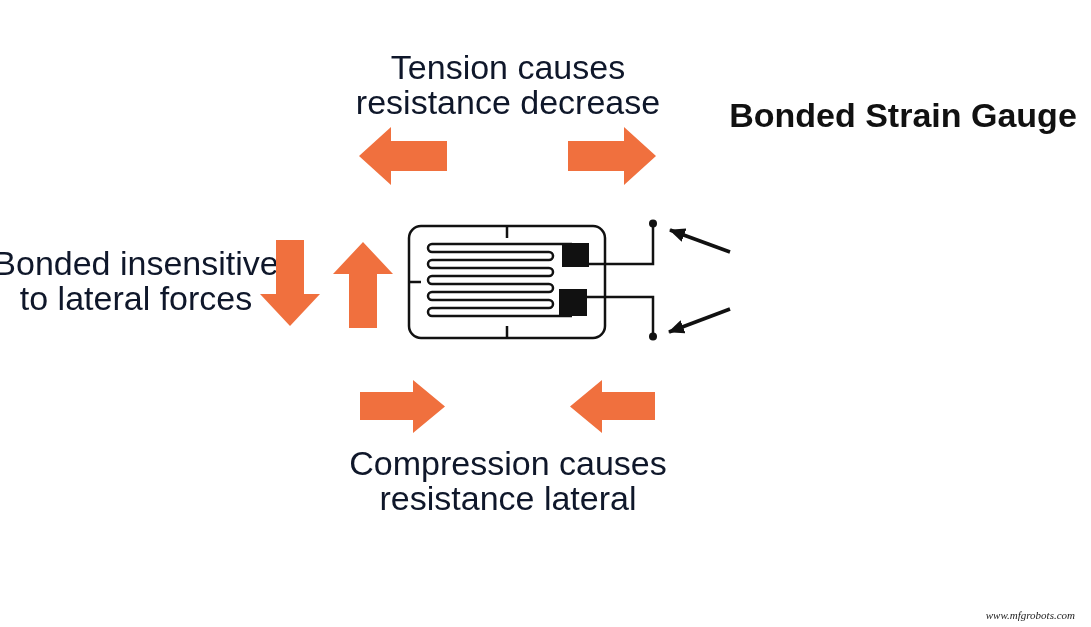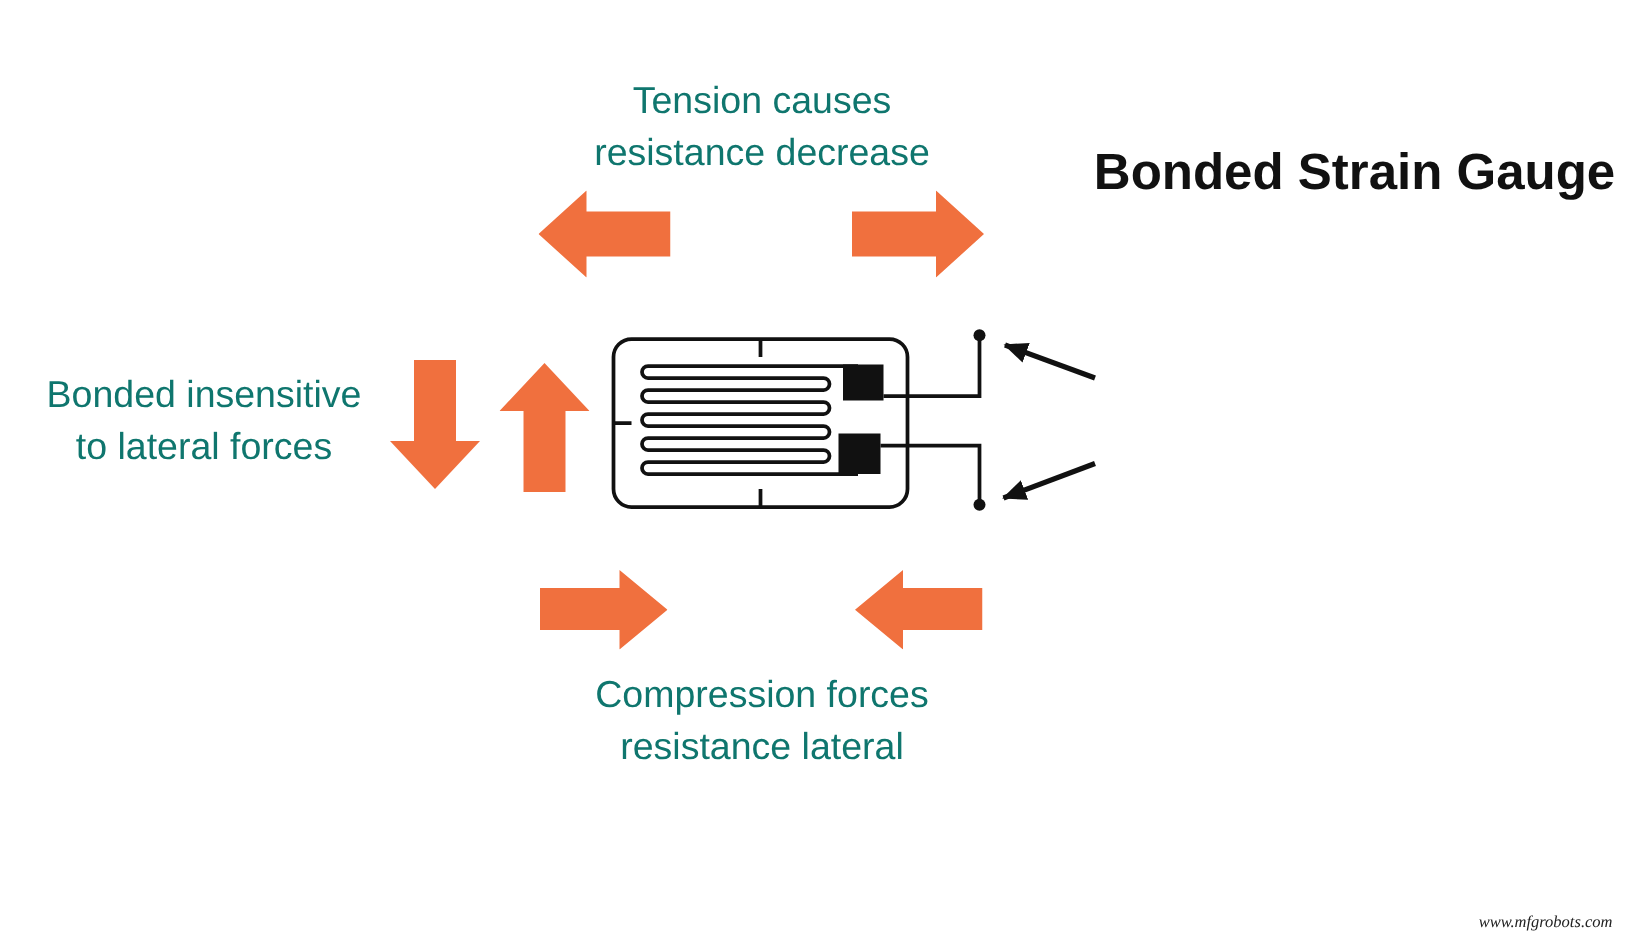--- a/index.html
+++ b/index.html
@@ -7,25 +7,25 @@
     position: relative;
     width: 1091px;
     height: 627px;
     background: #ffffff;
     overflow: hidden;
     font-family: "Liberation Sans", "DejaVu Sans", sans-serif;
     color: #111111;
   }
   .caption {
     position: absolute;
-    font-size: 25px;
+    font-size: 34px;
     line-height: 35px;
     text-align: center;
     white-space: nowrap;
-    color: #0f766e;
+    color: #0f172a;
   }
   .caption.center-x { transform: translateX(-50%); }
   .caption.left-align { text-align: left; }
   .title {
     position: absolute;
     margin: 0;
     font-size: 34px;
     font-weight: 700;
     white-space: nowrap;
     transform: translateX(-50%);
@@ -102,19 +102,19 @@
 
 
   <svg class="o-arrow" style="left:360px; top:380px;" width="85" height="53" viewBox="0 0 85 53">
     <polygon points="85,26.5 53,0 53,12 0,12 0,40 53,40 53,53" fill="#F0703E"></polygon>
   </svg>
   <svg class="o-arrow" style="left:570px; top:380px;" width="85" height="53" viewBox="0 0 85 53">
     <polygon points="0,26.5 32,0 32,12 85,12 85,40 32,40 32,53" fill="#F0703E"></polygon>
   </svg>
 
   <div class="caption center-x" style="left:508px; top:446px;">
-    <div>Compression forces</div>
+    <div>Compression causes</div>
     <div>resistance lateral</div>
   </div>
 
   <div class="watermark" style="right:16px; top:609px;font-style:italic;">www.mfgrobots.com</div>
 
 </div>
 
 </body></html>

